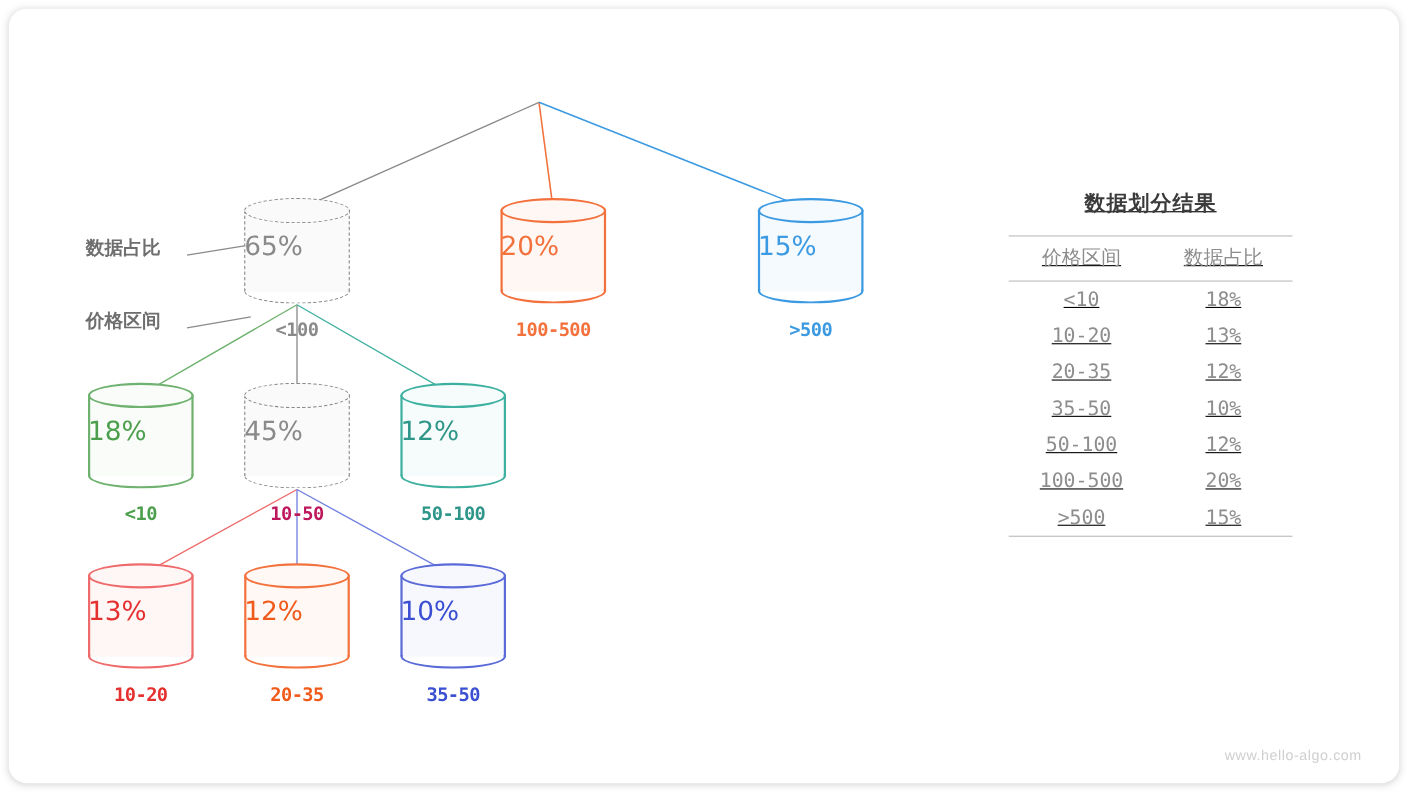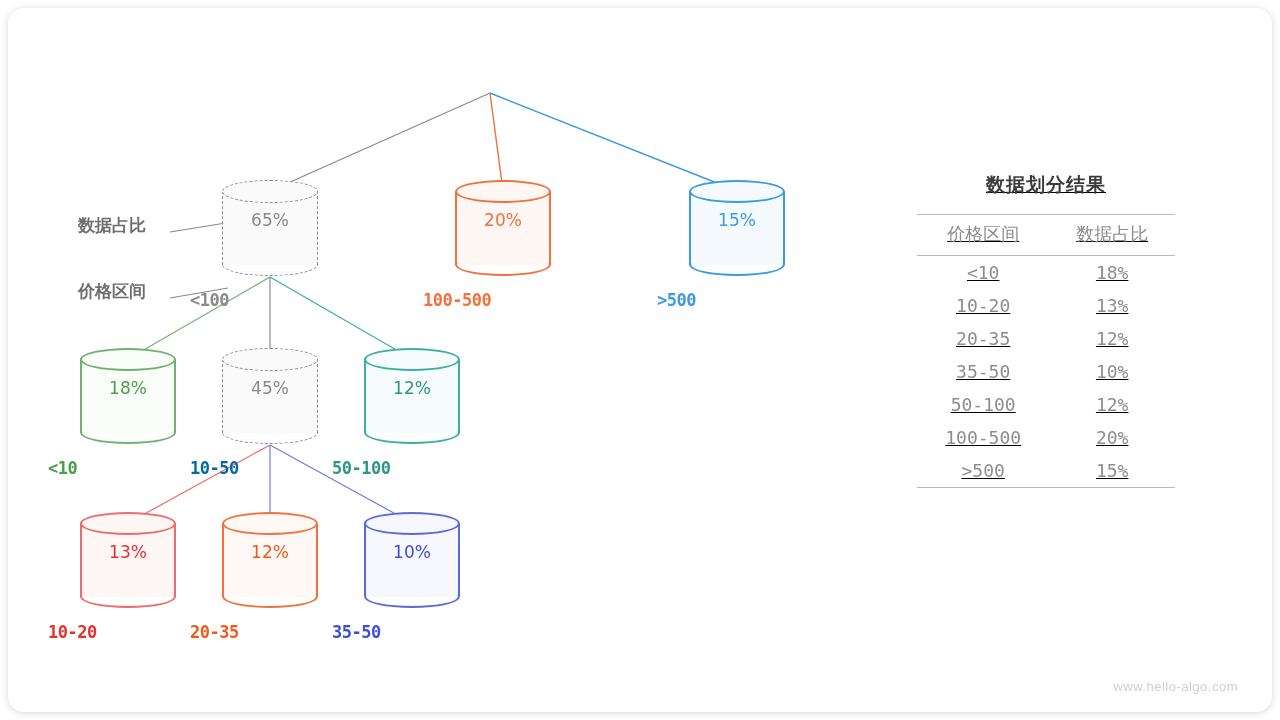--- a/index.html
+++ b/index.html
@@ -72,29 +72,29 @@
     background: transparent;
     clip-path: inset(45% 0 0 0);
   }
   .cyl.dashed .body { border-left-style: dashed; border-right-style: dashed; border-width: 1.6px; }
   .cyl.dashed .top { border-style: dashed; border-width: 1.6px; }
   .cyl.dashed .bottom { border-style: dashed; border-width: 1.6px; }
   .cyl .pct {
     position: absolute;
     left: 0; top: 30px;
     width: 96px;
-    text-align: center;
-    font-size: 17px;
+    font-size: 24px;
     color: var(--text);
     font-family: "DejaVu Sans", sans-serif;
     z-index: 3;
   }
   .range-label {
     position: absolute;
     width: 160px;
+    text-align: center;
     font-size: 17px;
     font-weight: bold;
     font-family: "DejaVu Sans Mono", monospace;
     letter-spacing: -0.5px;
   }
   
   .annot {
     position: absolute;
     font-size: 17px;
     font-weight: bold;
@@ -211,21 +211,21 @@
         <div class="top"></div>
         <div class="pct">18%</div>
       </div>
       <div class="range-label" style="left: 48px; top: 458px; color: rgb(75, 158, 75);">&lt;10</div>
       <div class="cyl dashed" style="left: 222px; top: 348px; --stroke: #8a8a8a; --fill: #fafafa; --text: #8a8a8a;">
         <div class="body"></div>
         <div class="bottom"></div>
         <div class="top"></div>
         <div class="pct">45%</div>
       </div>
-      <div class="range-label" style="left: 190px; top: 458px; color: #0369a1;">10-50</div>
+      <div class="range-label" style="left: 190px; top: 458px; color: #be185d;">10-50</div>
       <div class="cyl" style="left: 364px; top: 348px; --stroke: #3eb0a0; --fill: #f5fcfb; --text: #2e9589;">
         <div class="body"></div>
         <div class="bottom"></div>
         <div class="top"></div>
         <div class="pct">12%</div>
       </div>
       <div class="range-label" style="left: 332px; top: 458px; color: rgb(46, 149, 137);">50-100</div>
       <div class="cyl" style="left: 80px; top: 512px; --stroke: #ef6b6b; --fill: #fff6f6; --text: #e53030;">
         <div class="body"></div>
         <div class="bottom"></div>

